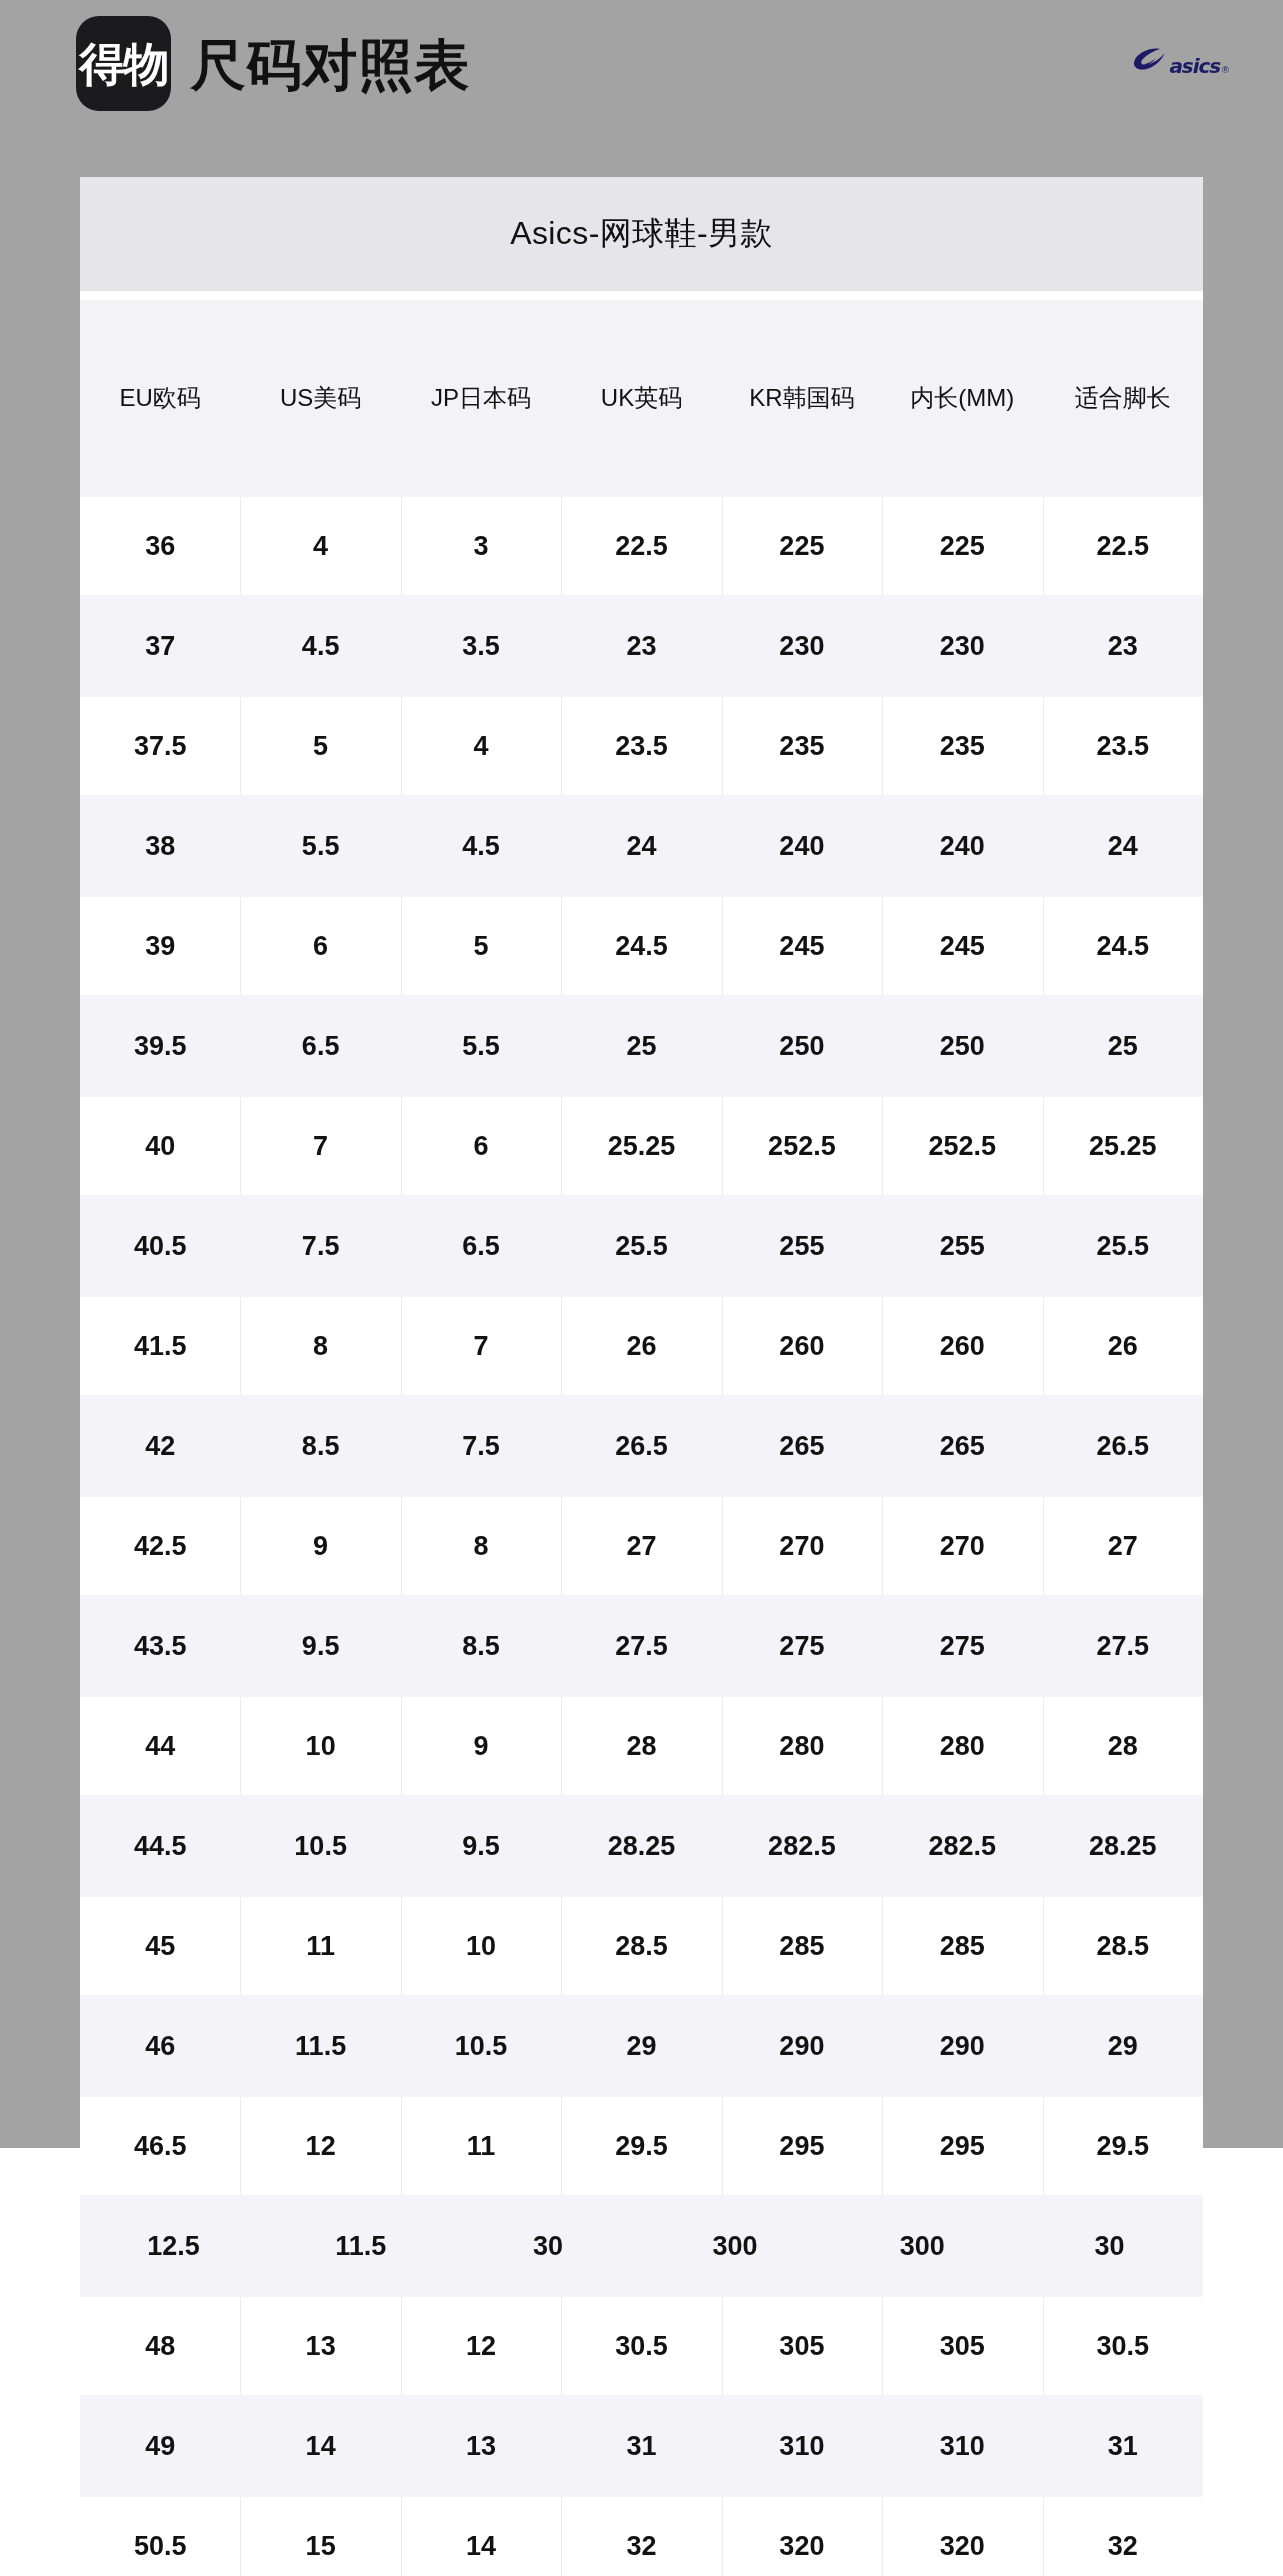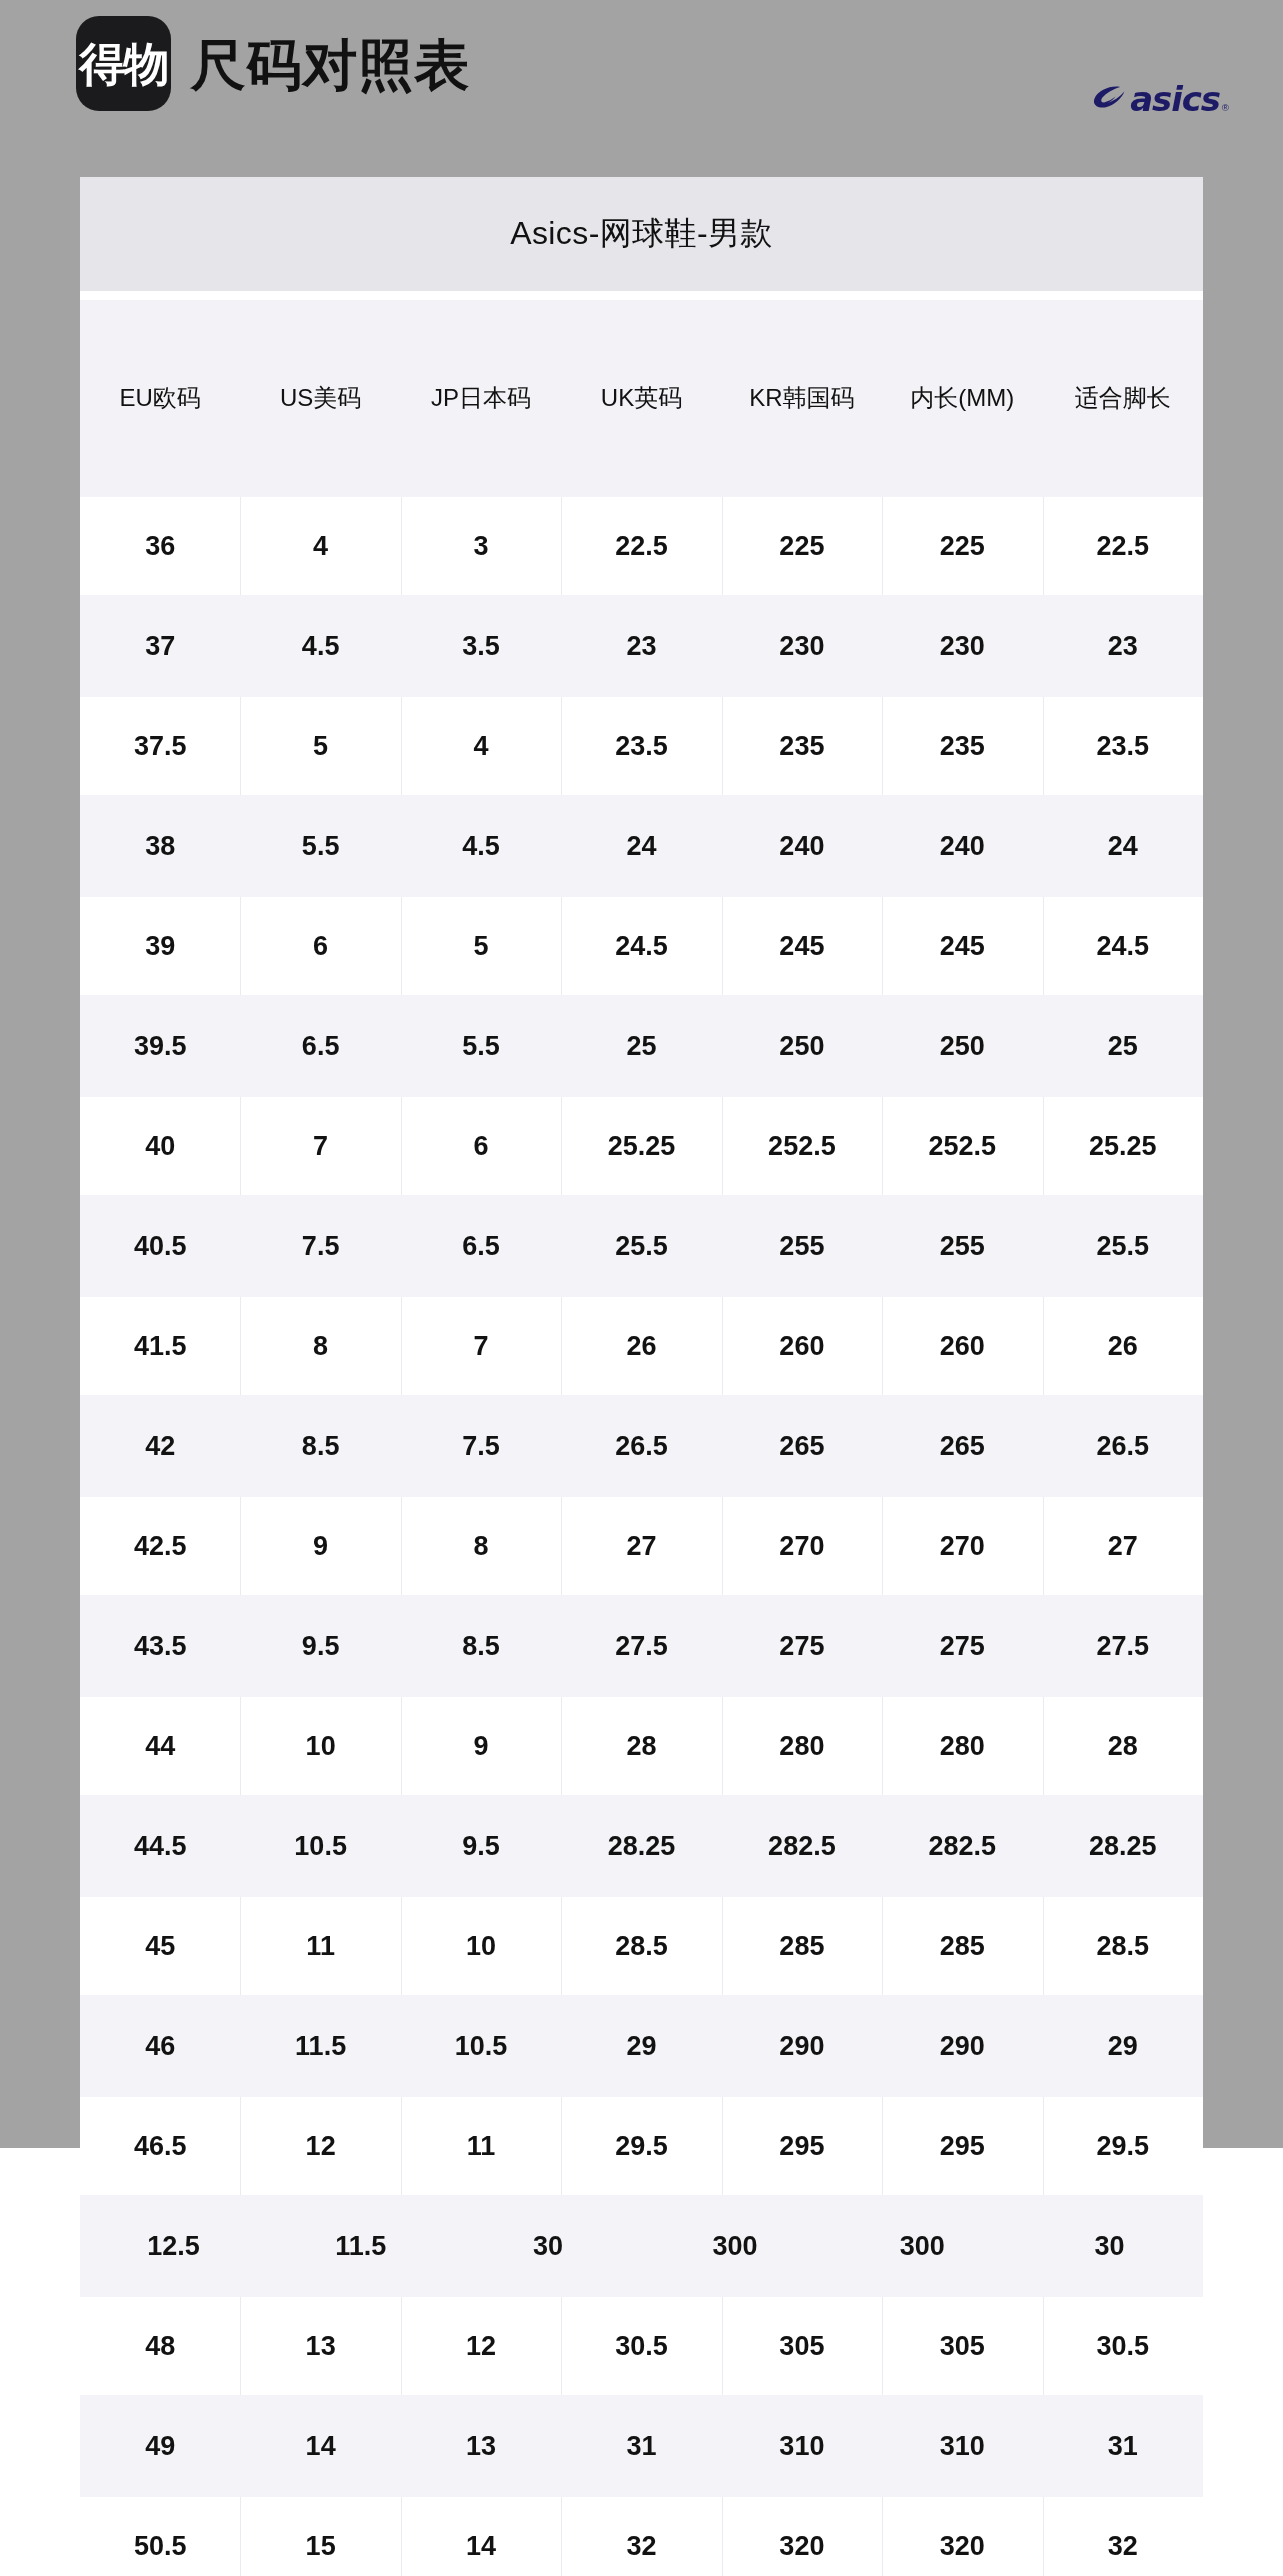--- a/index.html
+++ b/index.html
@@ -74,28 +74,27 @@
     top: 46px;
     display: flex;
     align-items: baseline;
     color: #1d1b66;
   }
   .brand-swoosh {
     display: block;
     margin-right: 1.8px;
   }
   .brand-word {
-    font-size: 34px;
+    font-size: 20px;
     font-weight: 700;
     font-style: italic;
     letter-spacing: -1.1px;
     line-height: 1;
     color: #1d1b66;
     font-family: "DejaVu Sans", "Liberation Sans", sans-serif;
-    margin-top: 36px;
   }
   .brand-reg {
     font-size: 9.8px;
     line-height: 1;
     margin-left: 1.8px;
     color: #1d1b66;
   }
 
   
   .size-table {

